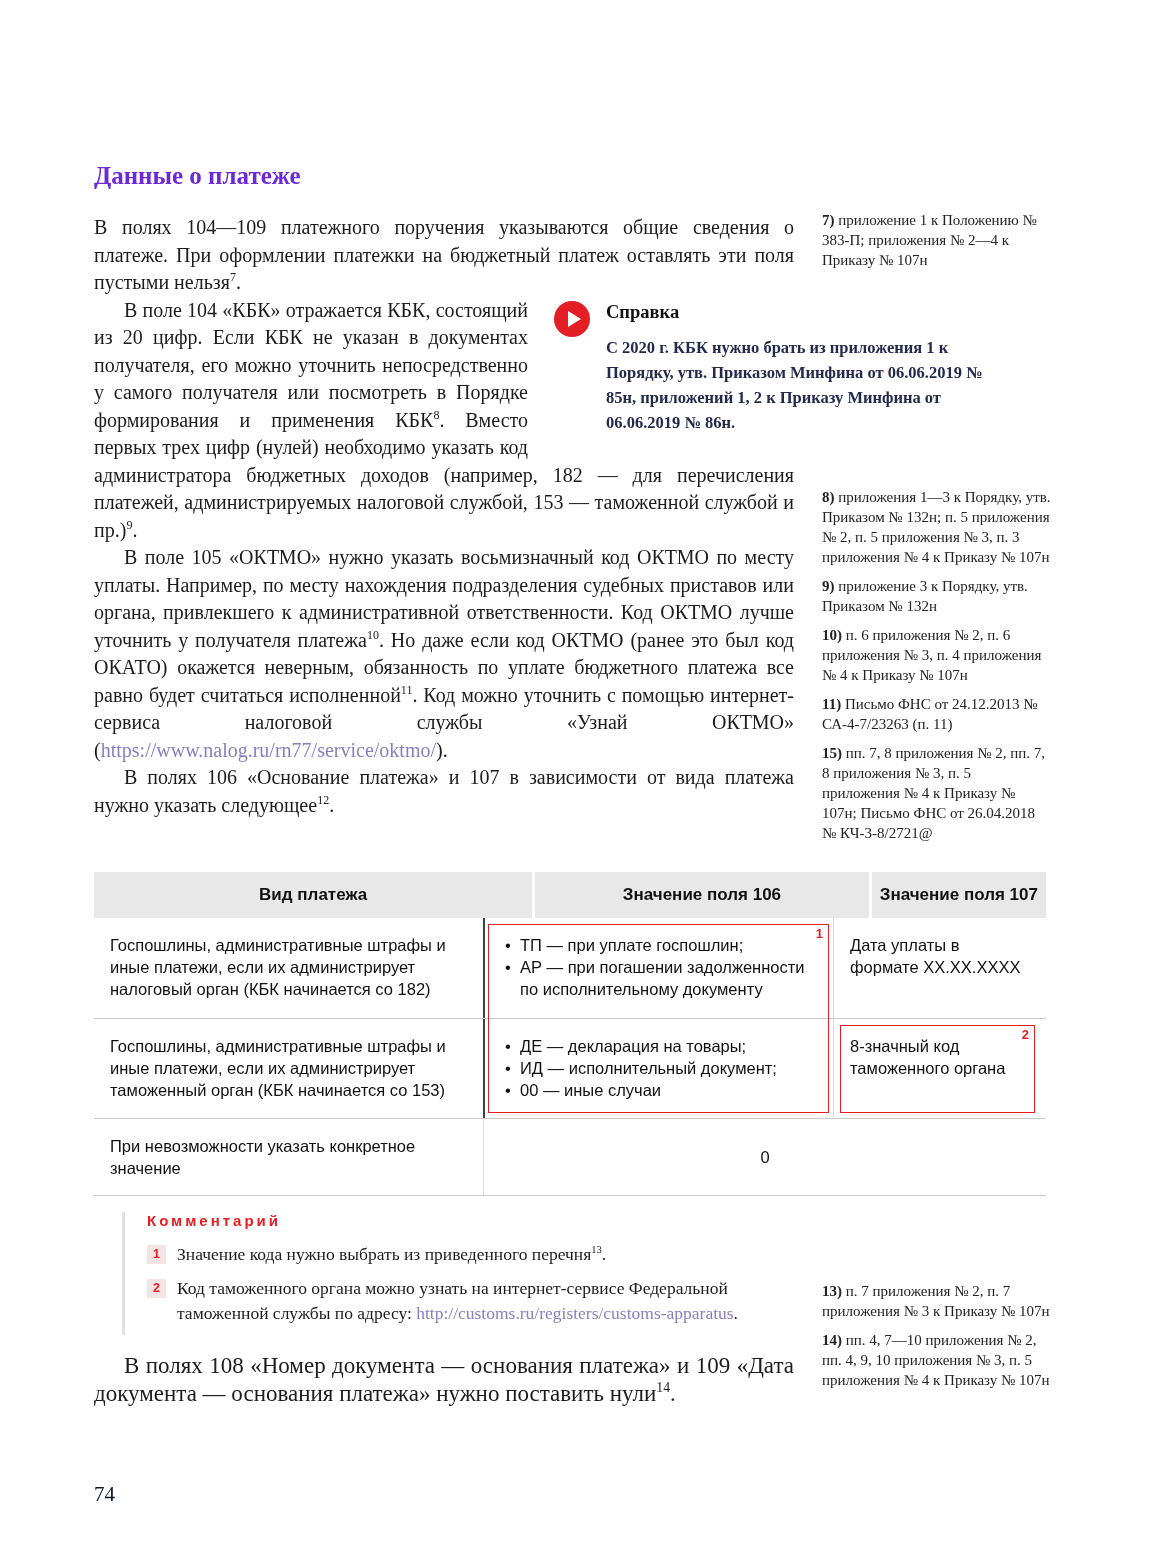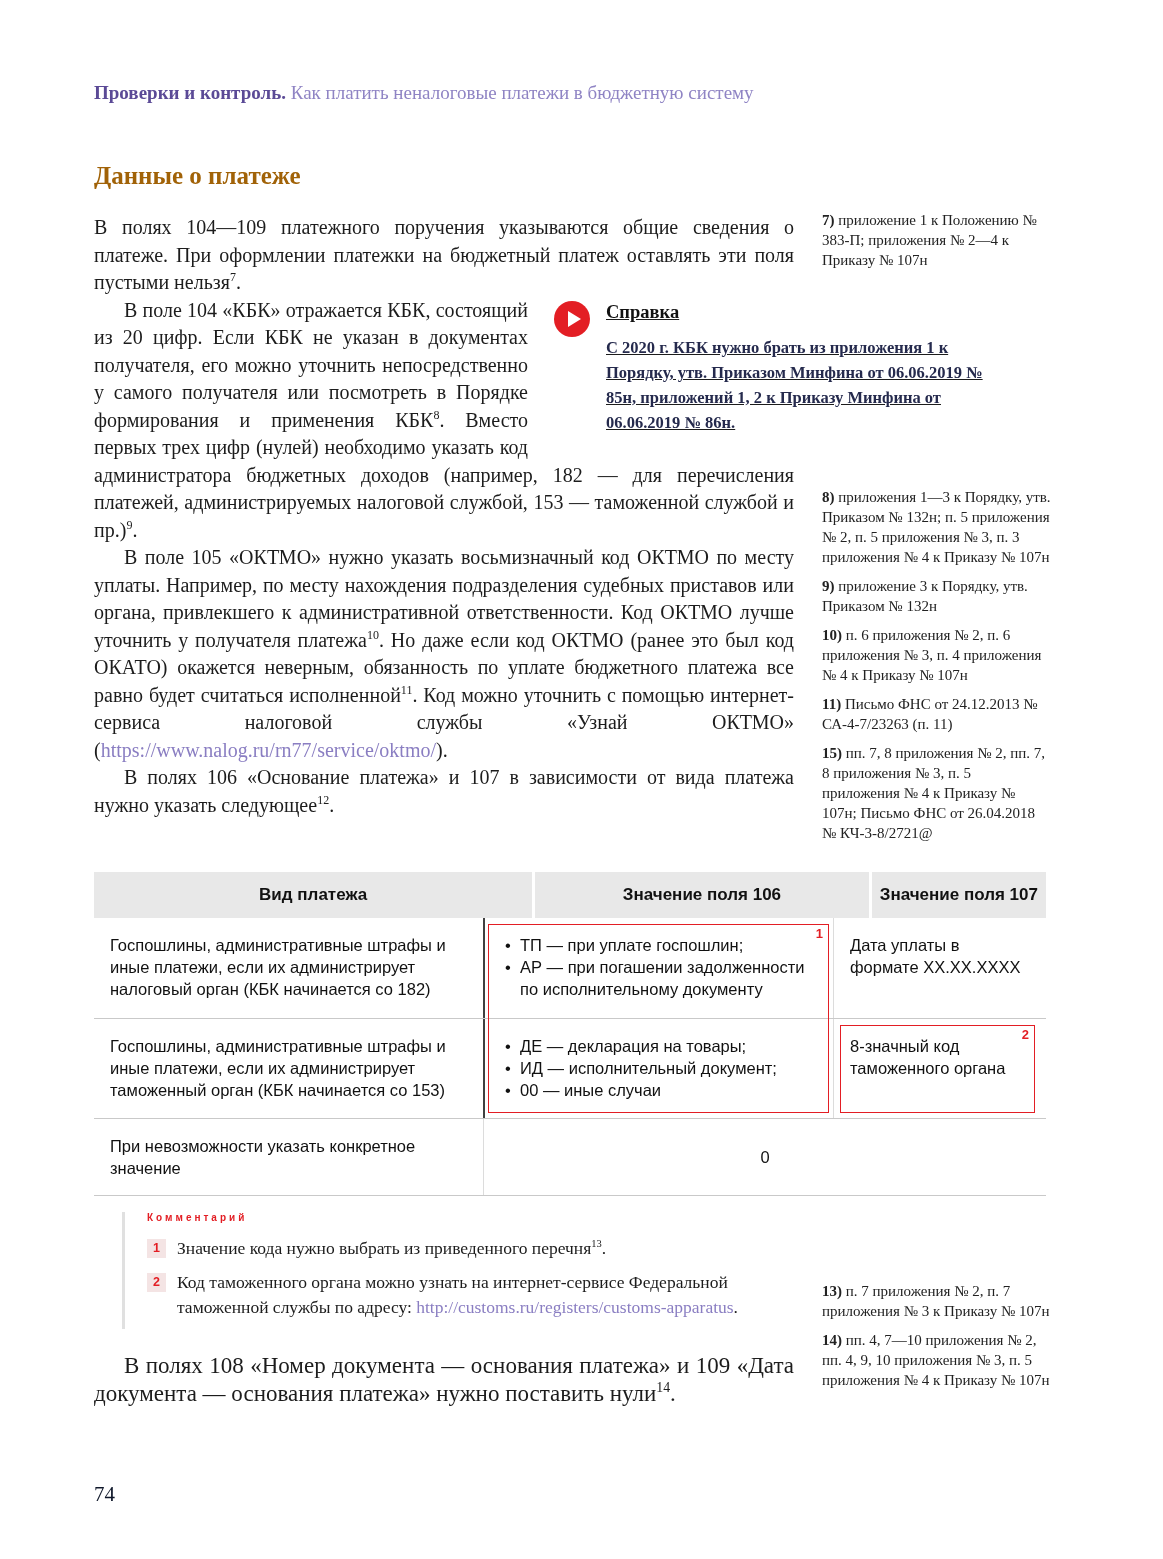--- a/index.html
+++ b/index.html
@@ -19,39 +19,39 @@
   .page-header {
     position: absolute; left: 94px; top: 82px;
     font-size: 19px; white-space: nowrap;
   }
   .head-section { font-weight: bold; color: #5b4a96; }
   .head-subtitle { color: #8f84c4; }
 
   
   .article-title {
     position: absolute; left: 94px; top: 162px;
-    font-size: 25px; font-weight: bold; color: #a16207;
+    font-size: 25px; font-weight: bold; color: #6d28d9;
   }
 
   
   .main-flow {
     position: absolute; left: 94px; top: 214px; width: 700px;
     font-size: 20px; line-height: 27.5px; text-align: justify;
   }
   .main-flow p { margin: 0; }
   .indent { text-indent: 30px; }
   .link { color: #8a7ec2; text-decoration: none; }
 
   
   .callout {
     float: right;
     width: 440px;
     margin: 2px -200px 16px 26px;
     display: flex; gap: 16px;
-    text-align: left; text-indent: 0; text-decoration: underline;
+    text-align: left; text-indent: 0;
   }
   .callout-icon {
     flex: none; width: 36px; height: 36px; border-radius: 50%;
     background: #e31e24; display: flex; align-items: center; justify-content: center;
     margin-top: 2px;
   }
   .tri {
     width: 0; height: 0;
     border-left: 13px solid #fff;
     border-top: 8px solid transparent;
@@ -110,21 +110,21 @@
     color: #e31e24; font-size: 13px; font-weight: bold;
   }
 
   
   .comment {
     position: absolute; left: 122px; top: 1212px; width: 662px;
     border-left: 3px solid #e0e0e0; padding-left: 22px;
   }
   .comment-title {
     font-family: "Liberation Sans", "DejaVu Sans", sans-serif;
-    color: #e31e24; font-weight: bold; font-size: 10px;
+    color: #e31e24; font-weight: bold; font-size: 15px;
     letter-spacing: 3px; margin-bottom: 13px;
   }
   .comment-item { display: flex; gap: 11px; font-size: 17.5px; line-height: 25px; margin-bottom: 9px; }
   .badge {
     flex: none; width: 19px; height: 19px; margin-top: 3px;
     background: #f4e4e4; color: #e31e24;
     font-family: "Liberation Sans", "DejaVu Sans", sans-serif;
     font-size: 12.5px; font-weight: bold;
     display: flex; align-items: center; justify-content: center;
   }
@@ -134,23 +134,20 @@
     position: absolute; left: 94px; top: 1352px; width: 700px;
     font-size: 23px; line-height: 28px; text-align: justify; text-indent: 30px;
   }
   .pagenum { position: absolute; left: 94px; top: 1482px; font-size: 21px; color: #0f172a; }
 </style>
 </head>
 <body>
 
 <div class="page">
 
-  <div class="page-header">
-    <span class="head-section">Проверки и контроль.</span><span class="head-subtitle"> Как платить неналоговые платежи в бюджетную систему</span>
-  </div>
 
   <h1 class="article-title">Данные о платеже</h1>
 
   <div class="main-flow">
     <p>В полях 104—109 платежного поручения указываются общие сведения о платеже. При оформлении платежки на бюджетный платеж оставлять эти поля пустыми нельзя<sup>7</sup>.</p>
 
     <aside class="callout">
       <div class="callout-icon">
           <span class="tri"></span>
         </div>

